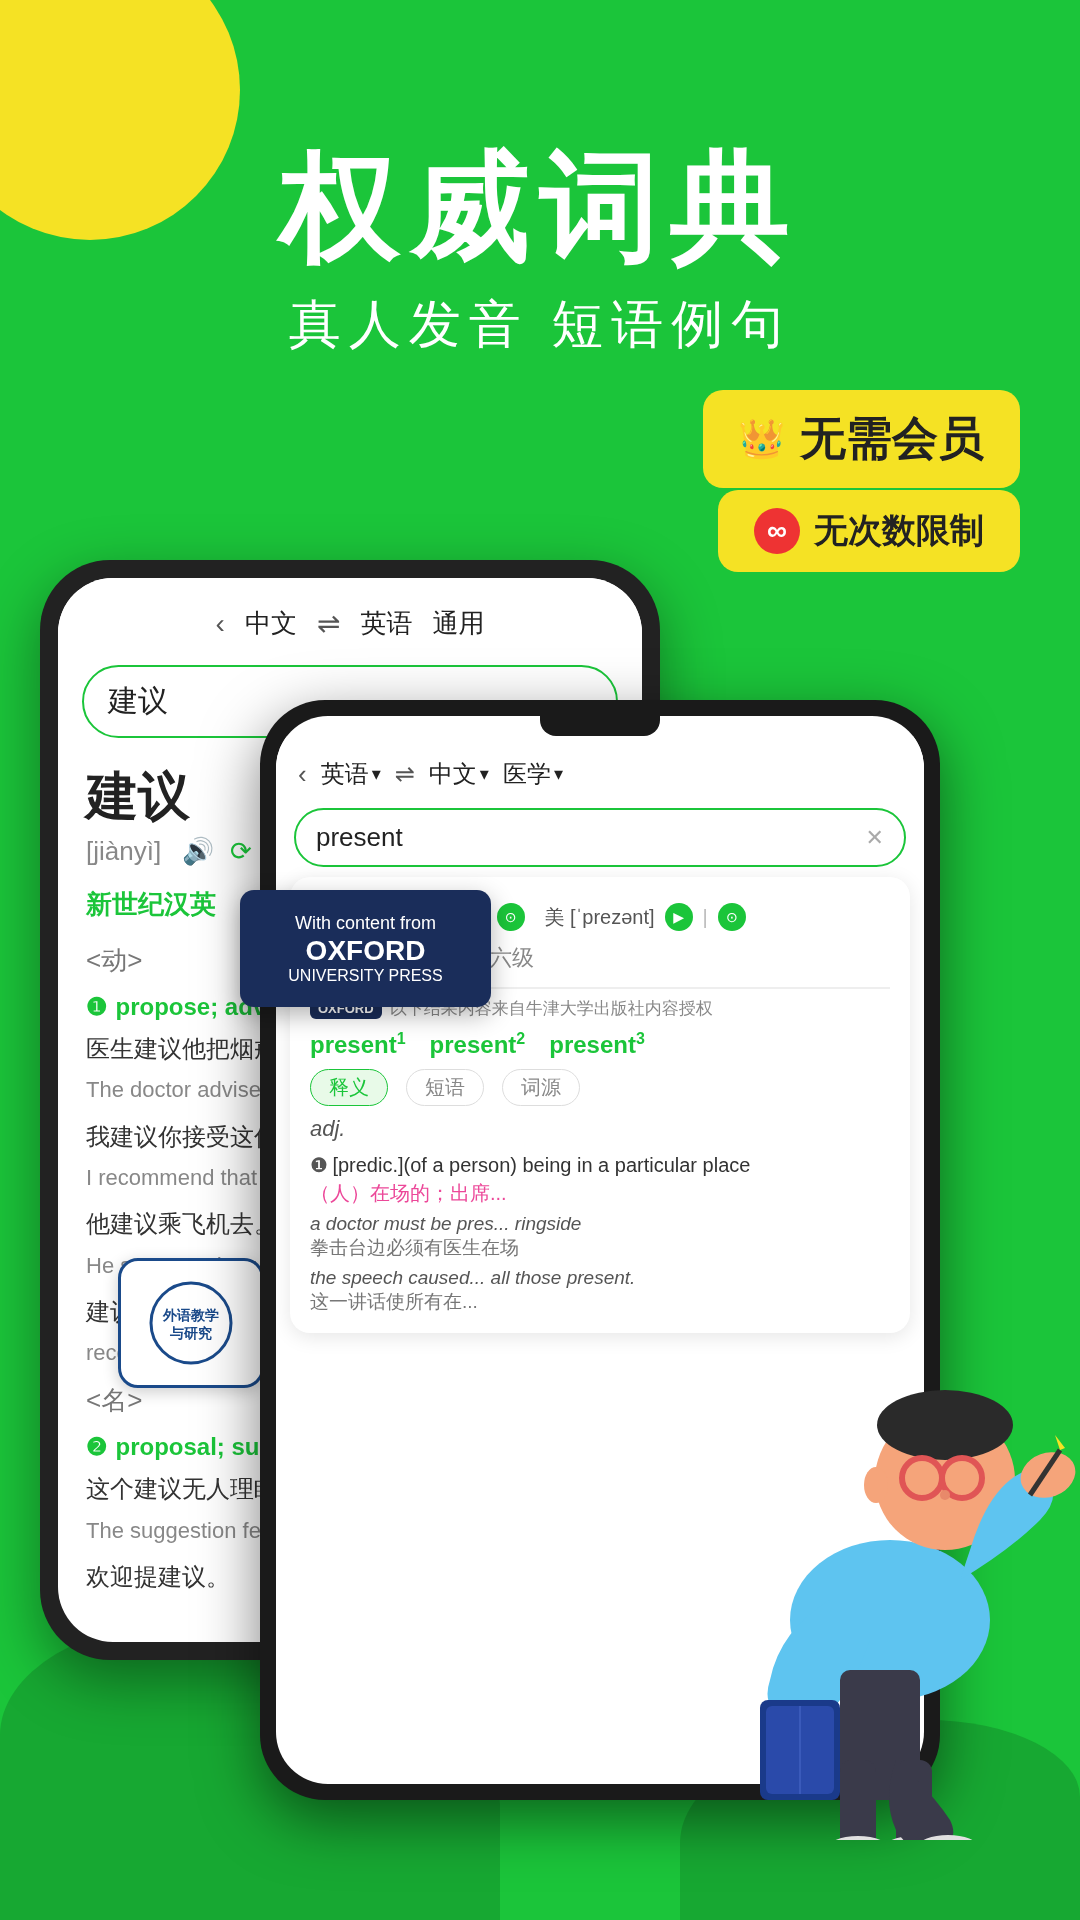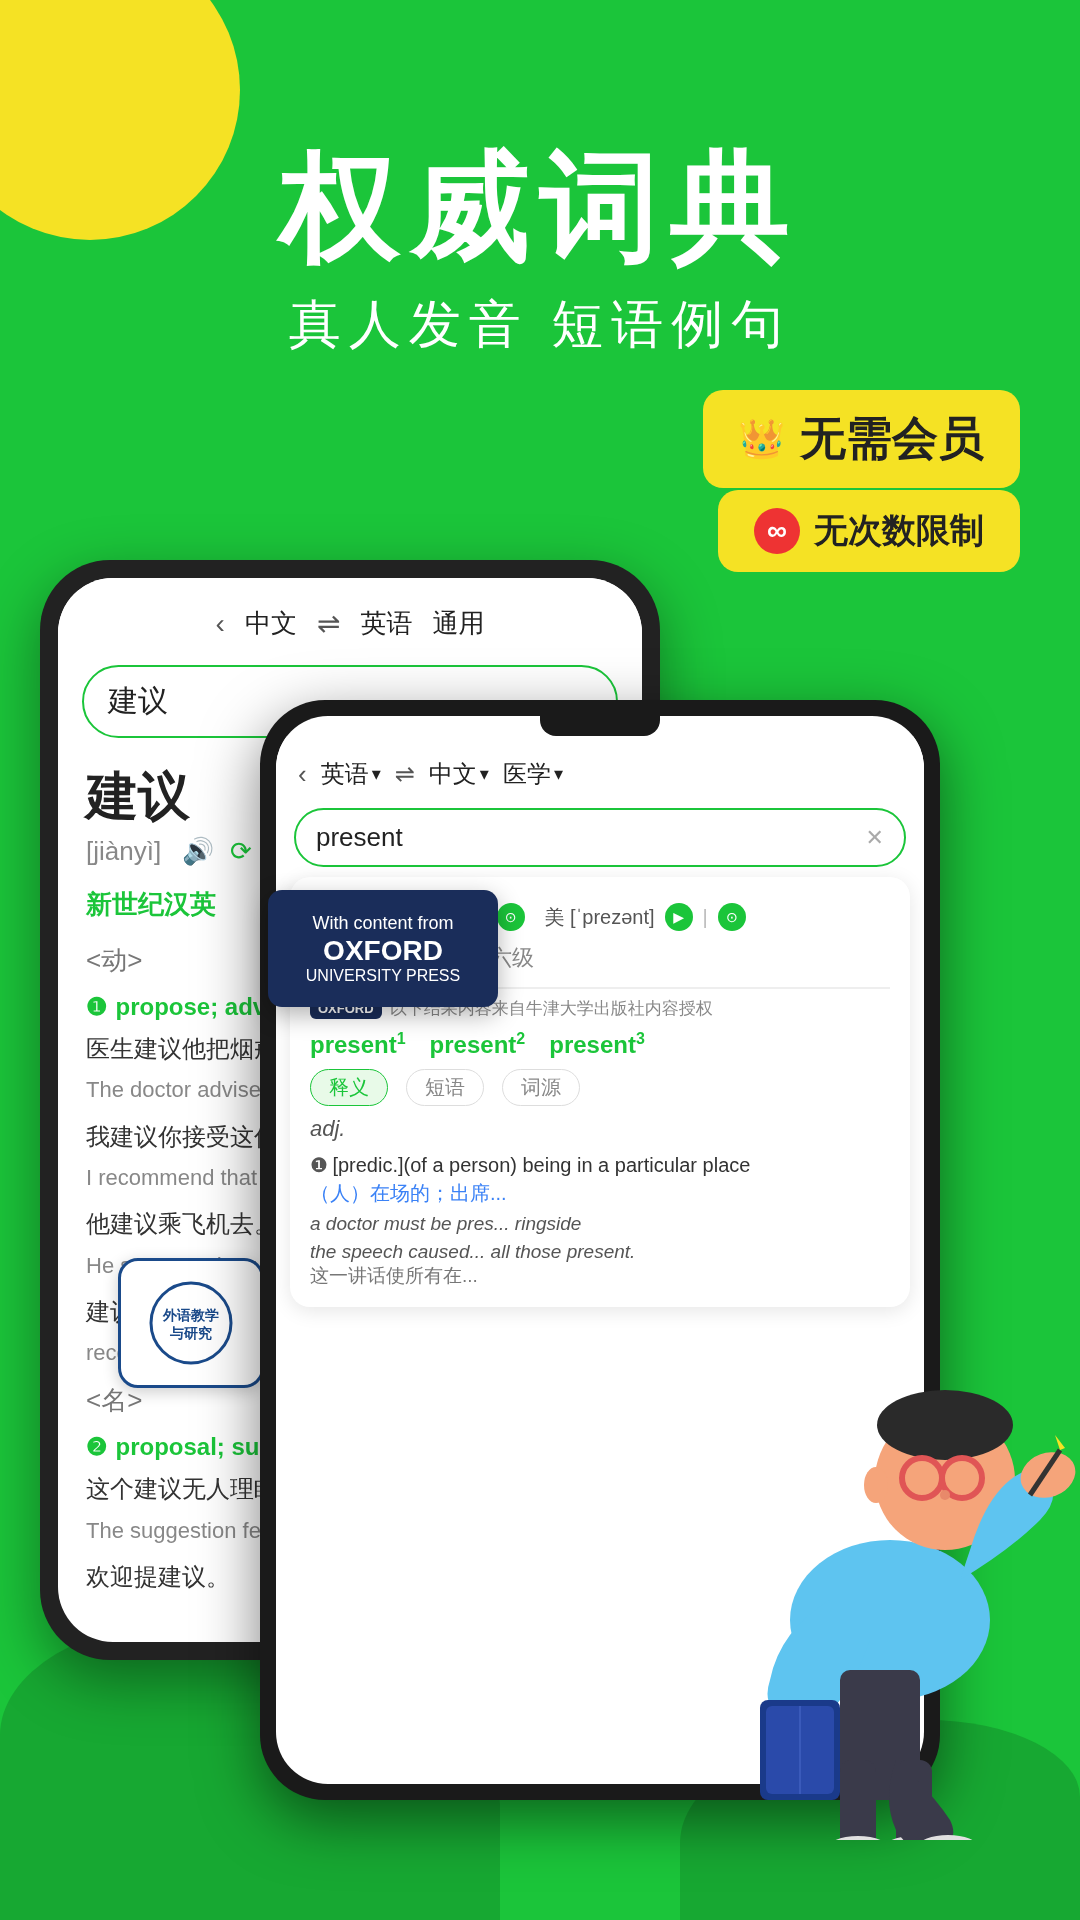--- a/index.html
+++ b/index.html
@@ -231,28 +231,27 @@
     }
 
     .back-example-cn { font-size: 24px; color: #333; margin: 4px 0; }
     .back-example-en { font-size: 22px; color: #888; margin: 2px 0 10px; }
 
     
     .oxford-badge {
       position: absolute;
       top: 890px;
       left: 240px;
-      width: 230px;
+      width: 251px;
       background: #1a2d5a;
       border-radius: 14px;
       padding: 22px 20px;
       z-index: 25;
       text-align: center;
       box-shadow: 0 8px 24px rgba(0,0,0,0.3);
-      margin-left: 28px;
     }
 
     .oxford-badge .with-content { font-size: 18px; color: #fff; line-height: 1.3; }
     .oxford-badge .oxford-text { font-size: 28px; font-weight: 900; color: #fff; }
     .oxford-badge .university-press { font-size: 16px; color: #fff; }
 
     
     .fltrp-logo {
       position: absolute;
       top: 680px;
@@ -427,21 +426,21 @@
     .word-def-pos { font-size: 22px; color: #555; margin-top: 10px; font-style: italic; }
 
     .word-def-item {
       margin-top: 8px;
     }
 
     .word-def-num { font-size: 20px; color: #555; }
 
     .word-def-text { font-size: 20px; color: #333; line-height: 1.5; }
 
-    .word-def-cn { font-size: 20px; color: #3b82f6; }
+    .word-def-cn { font-size: 20px; color: #ec4899; }
 
     .word-example { font-size: 19px; color: #555; margin-top: 6px; font-style: italic; }
     .word-example-cn { font-size: 19px; color: #777; }
 
     
     .character {
       position: absolute;
       bottom: 80px;
       right: 0px;
       width: 380px;
@@ -619,20 +618,21 @@
         <span class="sub-tab">词源</span>
       </div>
 
       <div class="word-def-pos">adj.</div>
 
       <div class="word-def-item">
         <span class="word-def-num">❶</span>
         <span class="word-def-text">[predic.](of a person) being in a particular place</span>
         <div class="word-def-cn">（人）在场的；出席...</div>
         <div class="word-example">a doctor must be pres... ringside</div>
+        <div class="word-example-cn">拳击台边必须有医生在场</div>
         <div class="word-example">the speech caused... all those present.</div>
         <div class="word-example-cn">这一讲话使所有在...</div>
       </div>
 
     </div>
   </div>
 </div>
 
 <div class="character">
   <svg viewBox="0 0 380 560" xmlns="http://www.w3.org/2000/svg" width="380" height="560">

